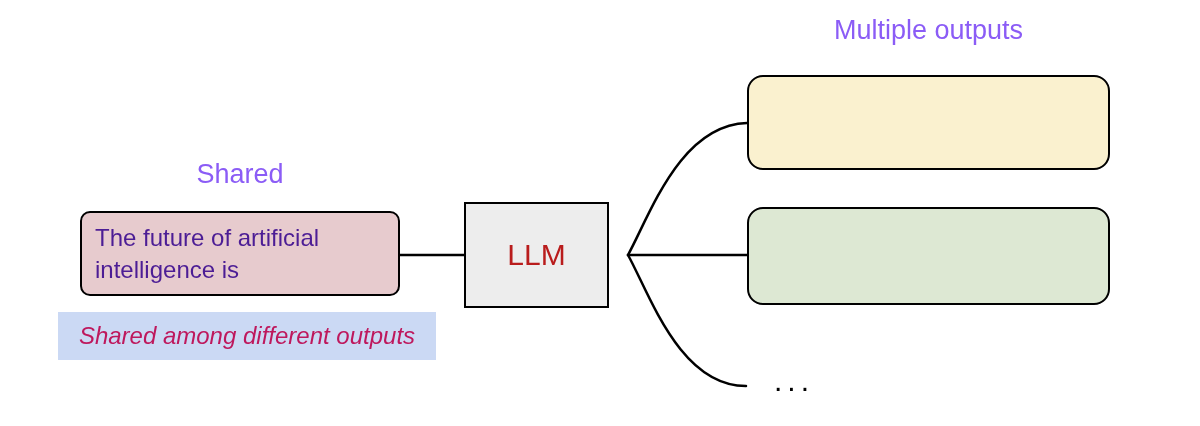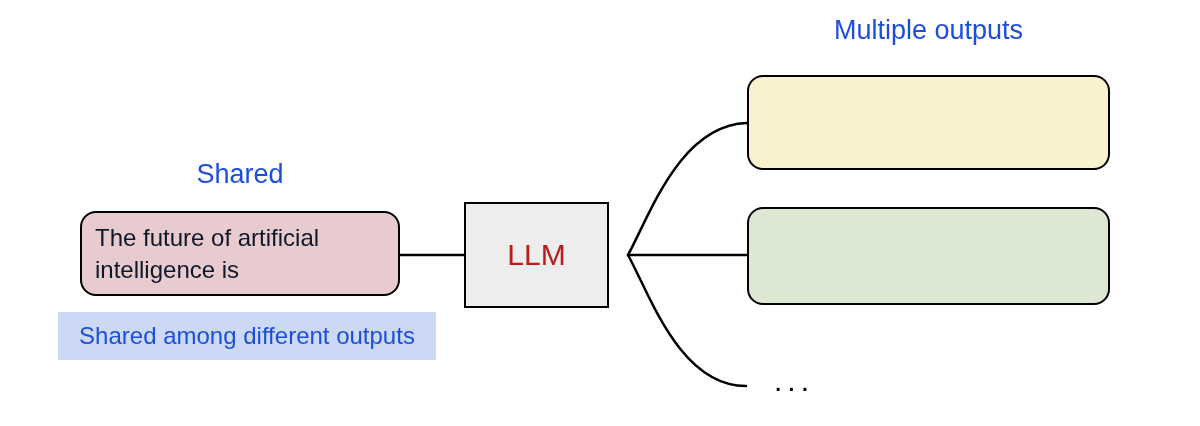--- a/index.html
+++ b/index.html
@@ -25,53 +25,54 @@
   .connectors path {
     fill: none;
     stroke: var(--stroke, #000000);
     stroke-width: 2.5;
     stroke-linecap: round;
   }
   .section-label {
     position: absolute;
     text-align: center;
     font-size: 27px;
-    color: #1d4ed8;
+    color: #8b5cf6;
     line-height: 1.2;
     white-space: nowrap;
   }
   .node {
     position: absolute;
     box-sizing: border-box;
     border: 2.5px solid var(--stroke, #000000);
   }
   .prompt-box {
     left: 80px;
     top: 211px;
     width: 320px;
     height: 85px;
-    border-radius: 16px;
+    border-radius: 10px;
     background: var(--prompt-fill, #e7cbce);
     font-size: 24px;
     line-height: 32px;
-    color: #0f172a;
+    color: #4c1d95;
     padding: 9px 12px 9px 13px;
   }
   .shared-note {
     position: absolute;
     left: 58px;
     top: 312px;
     width: 378px;
     height: 48px;
     background: var(--note-fill, #cbd9f4);
     display: flex;
     align-items: center;
     justify-content: center;
     font-size: 24px;
-    color: #1d4ed8;
+    font-style: italic;
+    color: #be185d;
   }
   .llm-box {
     left: 464px;
     top: 202px;
     width: 145px;
     height: 106px;
     background: var(--llm-fill, #ededed);
     display: flex;
     align-items: center;
     justify-content: center;

